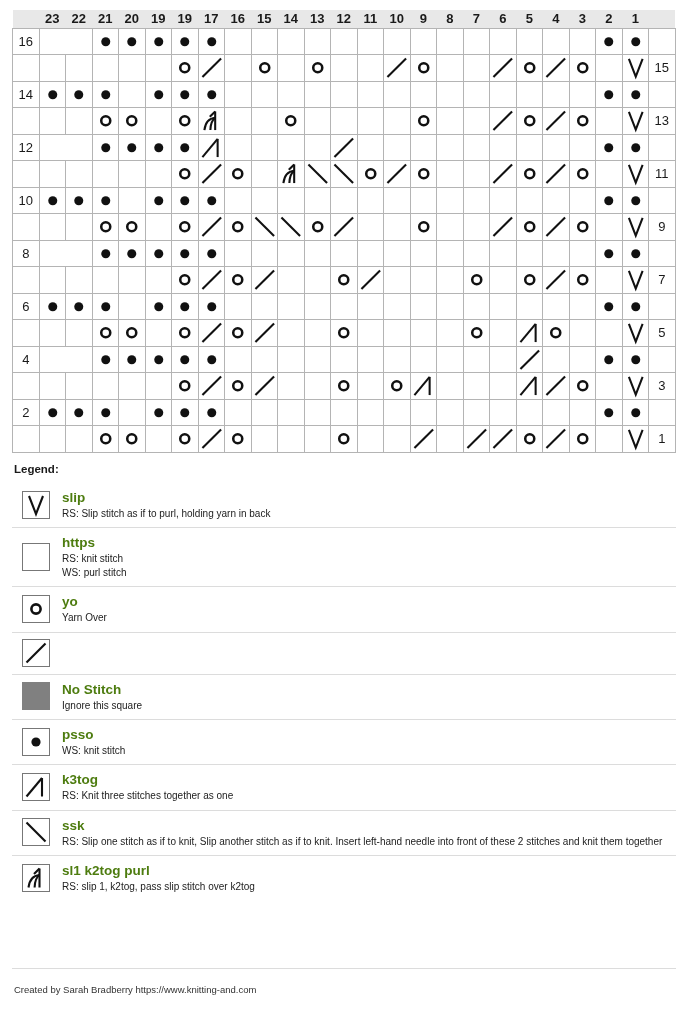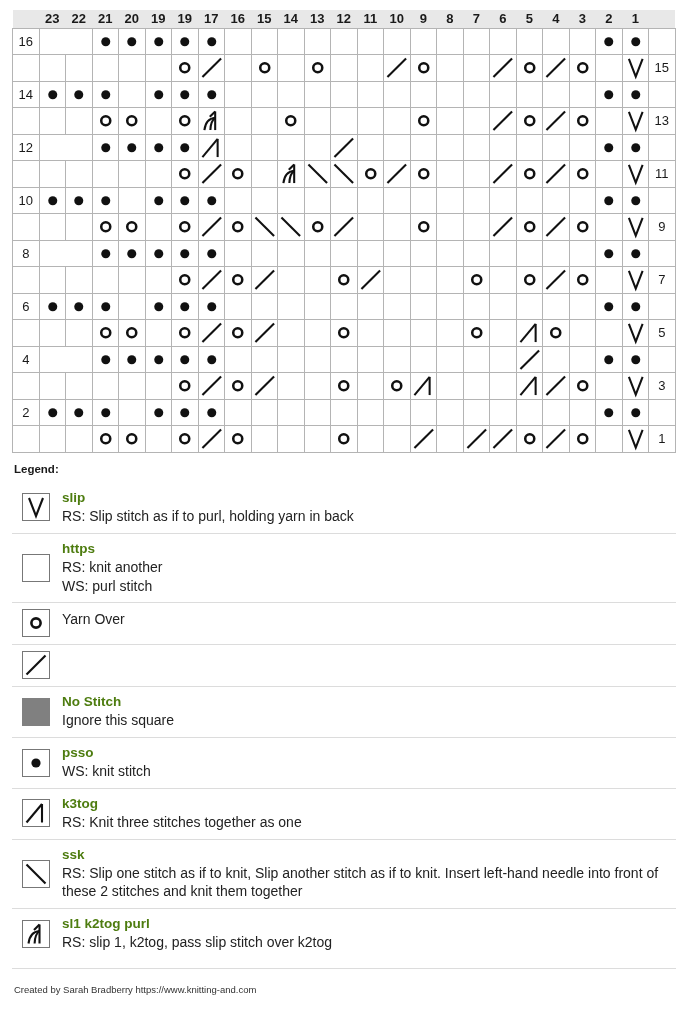--- a/index.html
+++ b/index.html
@@ -116,21 +116,21 @@
   }
   .leg-swatch.solid { background: #808080; border-color: #808080; }
   .leg-text { flex: 1 1 auto; padding-top: 1px; }
   .leg-name {
     font-size: 13.5px;
     font-weight: bold;
     color: #4d7c0f;
     line-height: 1.25;
   }
   .leg-desc {
-    font-size: 14px;
+    font-size: 10px;
     color: #222;
     line-height: 1.35;
   }
 
   .credit {
     position: absolute;
     left: 14px;
     top: 984px;
     font-size: 9.5px;
     color: #333;
@@ -1590,33 +1590,34 @@
           </div>
           <div class="leg-text">
             <div class="leg-name">slip</div>
             <div class="leg-desc">RS: Slip stitch as if to purl, holding yarn in back</div>
           </div>
         </div>
         <div class="leg-row">
           <div class="leg-swatch"></div>
           <div class="leg-text">
             <div class="leg-name">https</div>
-            <div class="leg-desc">RS: knit another</div>
+            <div class="leg-desc">RS: knit stitch</div>
             <div class="leg-desc">WS: purl stitch</div>
           </div>
         </div>
         <div class="leg-row">
           <div class="leg-swatch">
             <span class="sym">
               <svg viewBox="0 0 26 26" preserveAspectRatio="none">
                 <circle cx="13" cy="13" r="4.6" fill="none" stroke="#111" stroke-width="2.6"></circle>
               </svg>
             </span>
           </div>
           <div class="leg-text">
+            <div class="leg-name">yo</div>
             <div class="leg-desc">Yarn Over</div>
           </div>
         </div>
         <div class="leg-row">
           <div class="leg-swatch">
             <span class="sym">
               <svg viewBox="0 0 26 26" preserveAspectRatio="none">
                 <line x1="3.5" y1="22.5" x2="22.5" y2="3.5" stroke="#111" stroke-width="2.1"></line>
               </svg>
             </span>

